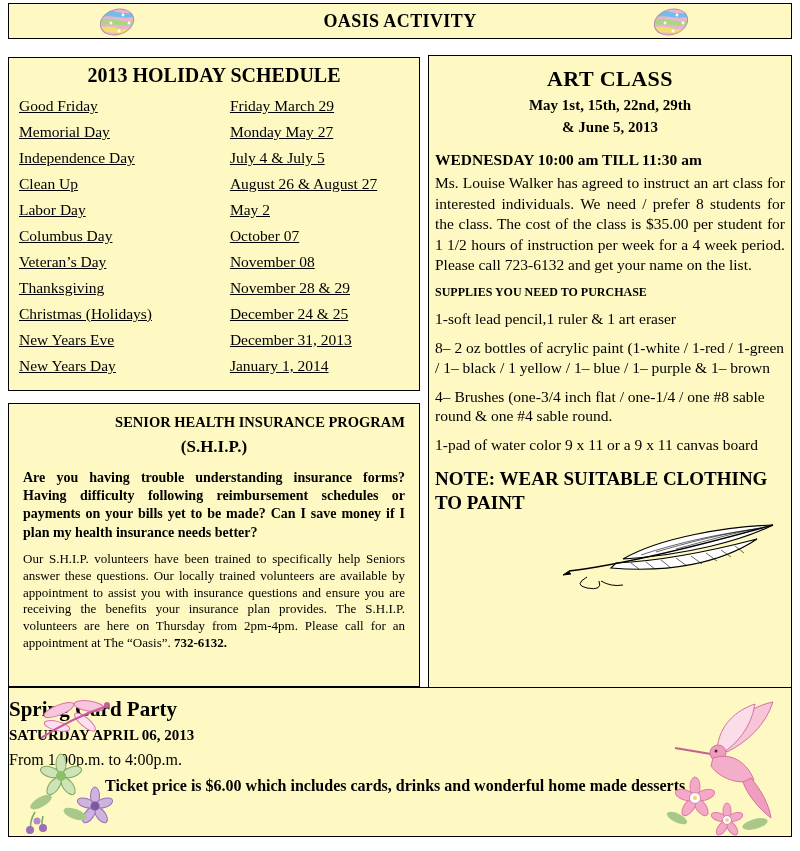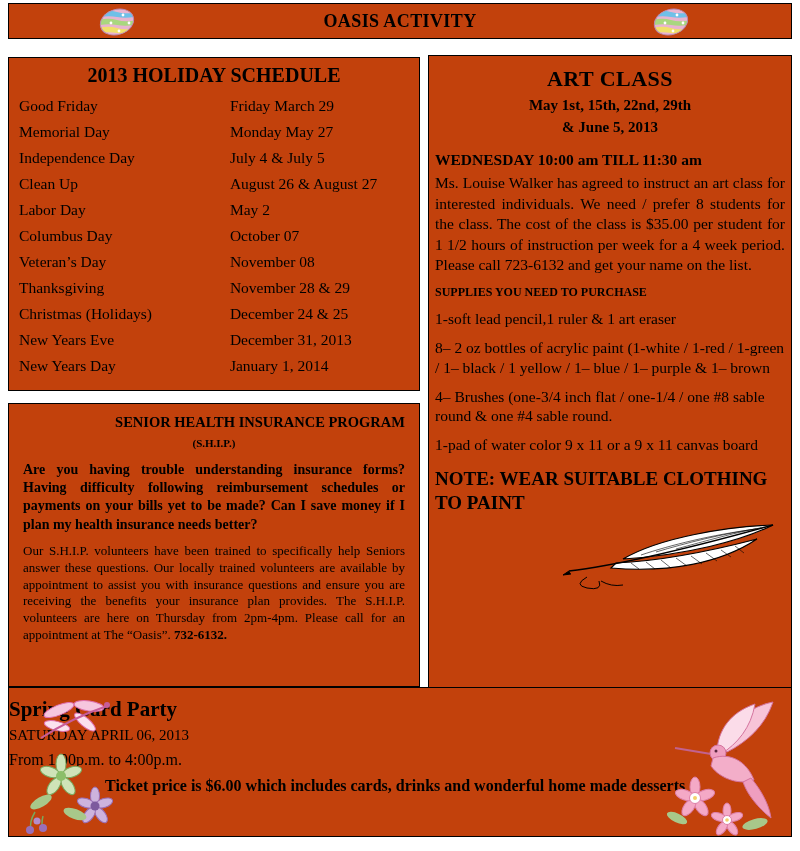--- a/index.html
+++ b/index.html
@@ -2,70 +2,70 @@
 <html><head>
 <meta charset="utf-8">
 <style>
   * { margin:0; padding:0; box-sizing:border-box; }
   html,body { background:#fff; }
   body {
     width:800px; height:851px; overflow:hidden;
     font-family:"Liberation Serif", serif; color:#000;
   }
   .page { width:800px; height:851px; padding:3px 8px 0 8px; }
-  .box { border:1.5px solid #000; background:#c2410c; }
+  .box { border:1.5px solid #000; background:#fef9c3; }
 
   
   .header-box {
     height:36px; display:flex; align-items:center; justify-content:center;
     position:relative; margin-bottom:8px;
   }
   .header-title { font-size:18px; font-weight:bold; letter-spacing:.4px; }
   .egg { position:absolute; top:2px; }
   .egg-left  { left:88px; }
   .egg-right { right:100px; }
 
   
   .columns { display:flex; gap:8px; height:640px; }
   .left-col { width:412px; display:flex; flex-direction:column; }
   .right-col { width:364px; }
 
   
   .holiday-box { margin-top:10px; height:334px; padding:6px 6px 0 6px; overflow:hidden; }
   .holiday-title { font-size:20px; font-weight:bold; text-align:center; margin-bottom:6px; }
-  .holiday-table { width:100%; border-collapse:collapse; }
+  .holiday-table { width:100%; border-collapse:collapse;text-decoration:underline; }
   .holiday-table td { font-size:15.5px; line-height:26px; vertical-align:top; }
   .holiday-table td.h-name { width:54%; padding-left:4px; }
   .holiday-table td.h-date { width:46%; }
 
   
   .ship-box { margin-top:12px; height:284px; padding:8px 14px; overflow:hidden; }
   .ship-title { font-size:14.5px; font-weight:bold; text-align:right; line-height:1.45; }
-  .ship-subtitle { font-size:11px; font-weight:bold; text-align:center; margin-top:4px; }
+  .ship-subtitle { font-size:17px; font-weight:bold; text-align:center; margin-top:4px; }
   .ship-questions { font-size:14px; font-weight:bold; text-align:justify; line-height:1.3; margin-top:12px; }
   .ship-body { font-size:13px; text-align:justify; line-height:1.3; margin-top:9px; }
   .ship-body strong { font-weight:bold; }
 
   
   .art-box { height:640px; padding:10px 6px; overflow:hidden;margin-top:8px; }
   .art-title { font-size:22px; font-weight:bold; text-align:center; letter-spacing:.5px; }
   .art-dates { font-size:15px; font-weight:bold; text-align:center; margin-top:5px; }
   .art-schedule { font-size:15.5px; font-weight:bold; margin-top:15px; }
   .art-desc { font-size:15.5px; text-align:justify; line-height:1.33; margin-top:4px; }
   .supplies-title { font-size:12px; font-weight:bold; margin-top:9px; }
   .supply { font-size:15.5px; line-height:1.28; margin-top:9px; }
   .art-note { font-size:19px; font-weight:bold; line-height:1.25; margin-top:12px; }
   .quill { display:block; margin:4px 6px 0 auto; }
 
   
   .party-box { height:150px; position:relative; text-align:left; overflow:hidden; }
   .party-deco-left  { position:absolute; left:8px;  top:6px; }
   .party-deco-right { position:absolute; right:4px; top:2px; }
   .party-title { font-size:21px; font-weight:bold; padding-top:9px; }
-  .party-date { font-size:15px; font-weight:normal; margin-top:5px; }
+  .party-date { font-size:15px; font-weight:bold; margin-top:5px; }
   .party-time { font-size:16px; font-weight:normal; margin-top:7px; }
   .party-ticket { font-size:16px; font-weight:bold; margin-top:7px; max-width:590px;
                   margin-left:auto; margin-right:auto; line-height:1.3; }
 </style>
 </head>
 <body>
 
 <div class="page">
 
   <header class="box header-box">

